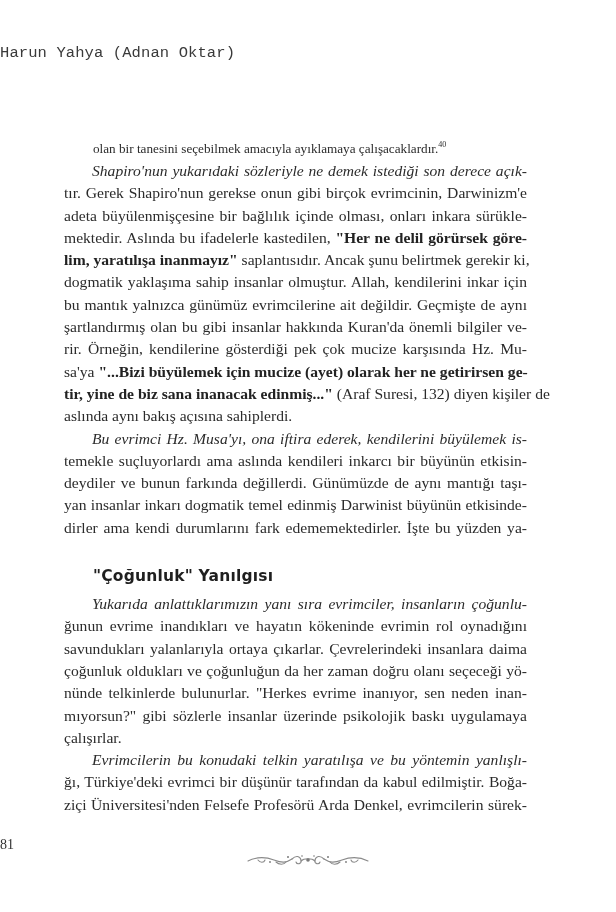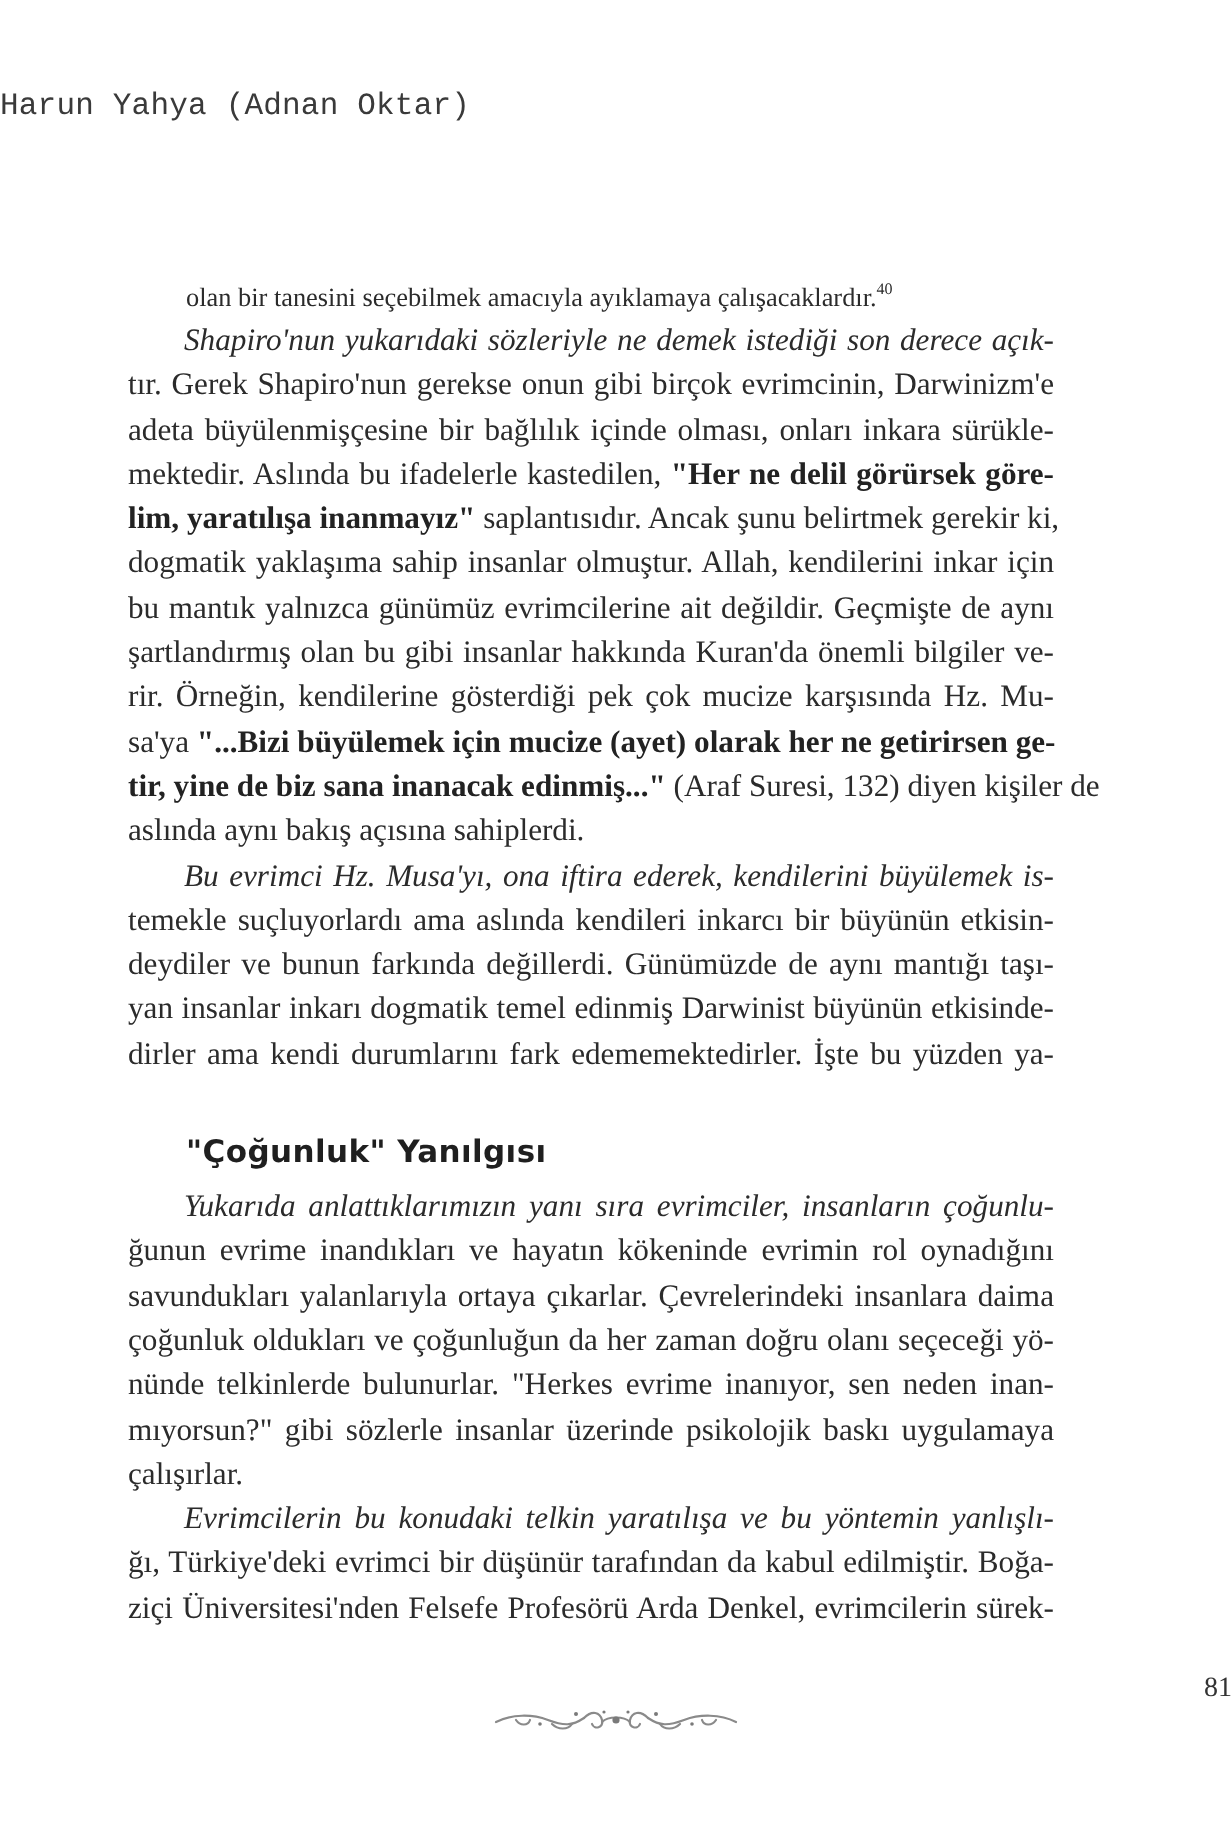--- a/index.html
+++ b/index.html
@@ -76,21 +76,21 @@
     line-height: 30px;
     margin-top: 22px;
     margin-bottom: 2px;
     letter-spacing: 0.2px;
   }
   .page-number {
     position: absolute;
     top: 837px;
     left: 0;
     width: 616px;
-    text-align: right;
+    text-align: left;
     font-family: "Liberation Serif", serif;
     font-size: 14px;
     color: #333;
   }
   .ornament {
     position: absolute;
     top: 852px;
     left: 246px;
     width: 124px;
     height: 16px;

